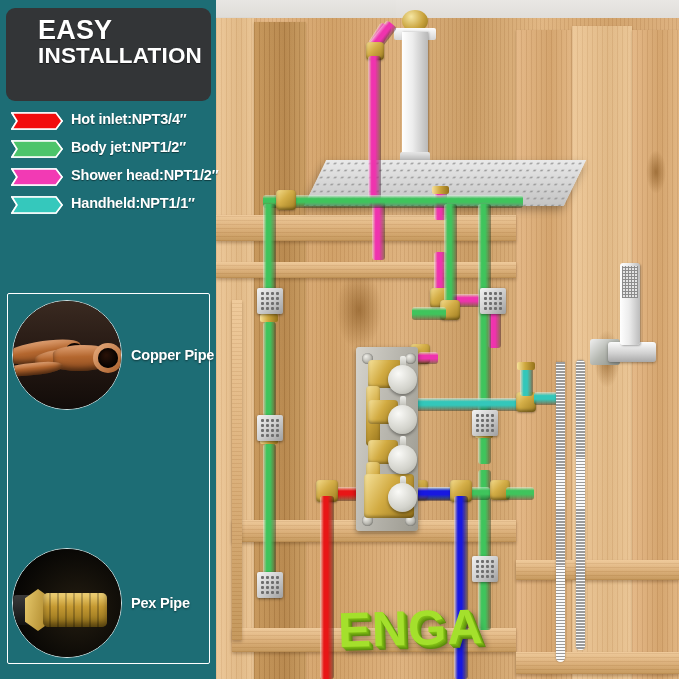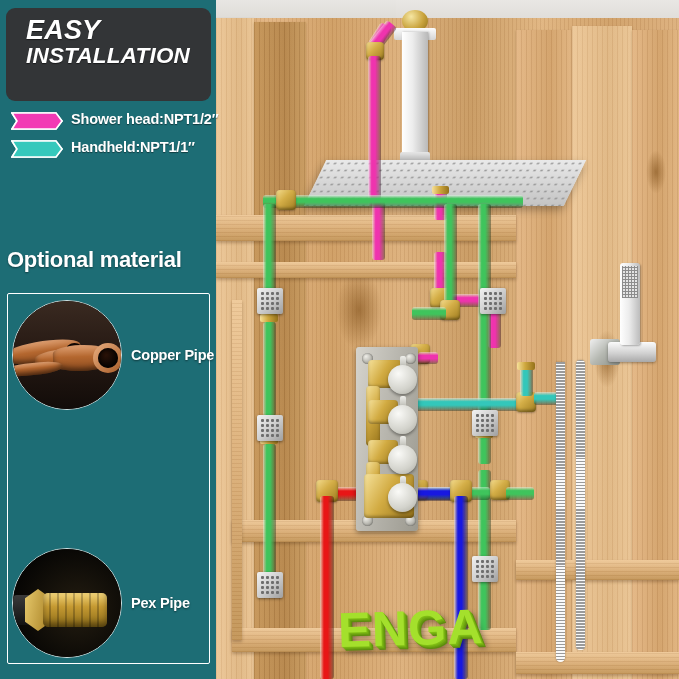--- a/index.html
+++ b/index.html
@@ -14,24 +14,23 @@
   
   .panel {
     position:absolute; left:0; top:0; width:216px; height:679px;
     background:#1d6d75; z-index:40;
   }
   .hdr-box {
     position:absolute; left:6px; top:8px; width:205px; height:93px;
     background:#333537; border-radius:9px;
   }
   .hdr-box .l {
-    position:absolute; left:20px; color:#fff; font-weight:bold;
+    position:absolute; left:32px; color:#fff; font-weight:bold;
     letter-spacing:.2px; line-height:1;
     text-shadow:0 1px 1px rgba(0,0,0,.5);
-    font-style:italic;
   }
   .hdr-l1 { top:9px; font-size:27px; }
   .hdr-l2 { top:37px; font-size:22.5px; }
   .hdr-l3 { top:65px; font-size:22.5px; }
 
   
   .legend { position:absolute; left:0; top:108px; width:216px; }
   .lg-row { position:relative; height:28px; }
   .lg-sw {
     position:absolute; left:11px; top:4px; width:52px; height:18px;
@@ -550,39 +549,54 @@
   </div>
 
   <div class="panel">
 
     <div class="hdr-box">
       <div class="l hdr-l1">EASY</div>
       <div class="l hdr-l2">INSTALLATION</div>
     </div>
 
     <div class="legend">
+      <div class="lg-row">
+        <div class="lg-sw">
+          <svg width="52" height="18" viewBox="0 0 52 18">
+            <path d="M1,1 L45,1 L51,9 L45,17 L1,17 L6,9 Z" fill="#f20d0d" stroke="#ffffff" stroke-width="1.6"></path>
+          </svg>
+        </div>
+        <div class="lg-tx">Hot inlet:NPT3/4″</div>
+      </div>
+      <div class="lg-row">
+        <div class="lg-sw">
+          <svg width="52" height="18" viewBox="0 0 52 18">
+            <path d="M1,1 L45,1 L51,9 L45,17 L1,17 L6,9 Z" fill="#4cc46a" stroke="#ffffff" stroke-width="1.6"></path>
+          </svg>
+        </div>
+        <div class="lg-tx">Body jet:NPT1/2″</div>
+      </div>
       <div class="lg-row">
         <div class="lg-sw">
           <svg width="52" height="18" viewBox="0 0 52 18">
             <path d="M1,1 L45,1 L51,9 L45,17 L1,17 L6,9 Z" fill="#f23ab4" stroke="#ffffff" stroke-width="1.6"></path>
           </svg>
         </div>
         <div class="lg-tx">Shower head:NPT1/2″</div>
       </div>
       <div class="lg-row">
         <div class="lg-sw">
           <svg width="52" height="18" viewBox="0 0 52 18">
             <path d="M1,1 L45,1 L51,9 L45,17 L1,17 L6,9 Z" fill="#35c8bc" stroke="#ffffff" stroke-width="1.6"></path>
           </svg>
         </div>
         <div class="lg-tx">Handheld:NPT1/1″</div>
       </div>
     </div>
 
-    <div class="om-title">Optional material</div>
 
     <div class="om-box"></div>
 
     <div class="mat" style="top:300px;">
       <div class="mat-circle">
         <div class="cu-bg"></div>
         <div class="cu-t" style="left:-6px;top:40px;width:74px;height:22px;transform:rotate(-8deg);"></div>
         <div class="cu-m" style="left:52px;top:42px;width:19px;height:19px;"></div>
         <div class="cu-t" style="left:22px;top:48px;width:62px;height:20px;transform:rotate(-4deg);"></div>
         <div class="cu-m" style="left:70px;top:49px;width:18px;height:18px;"></div>

